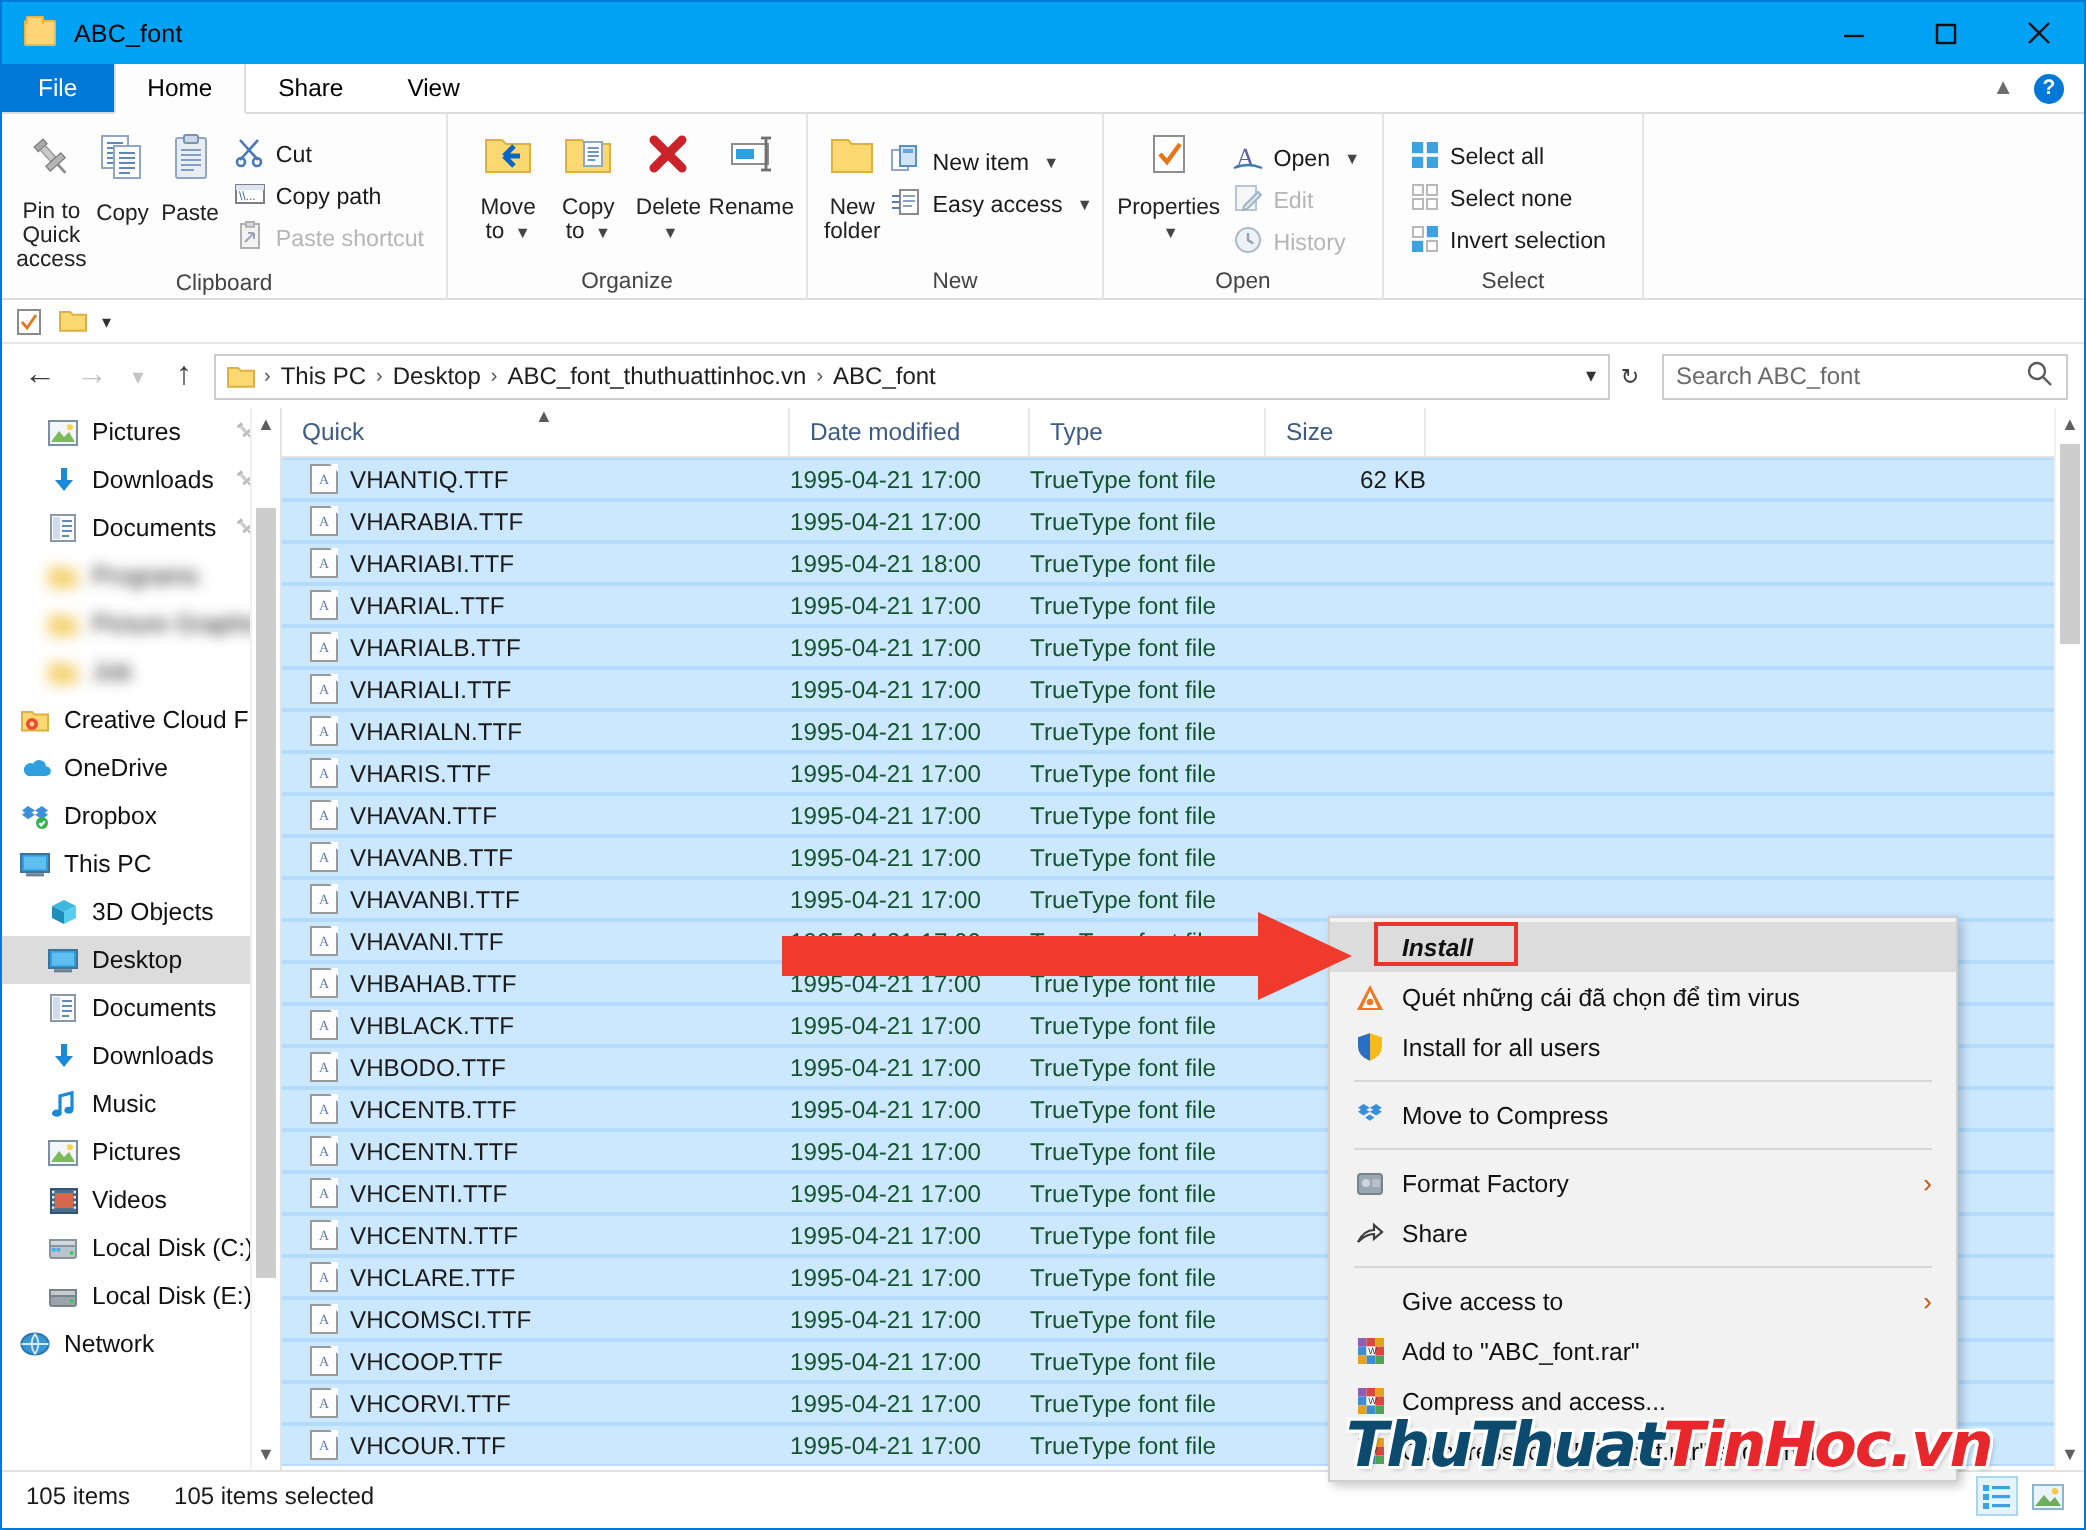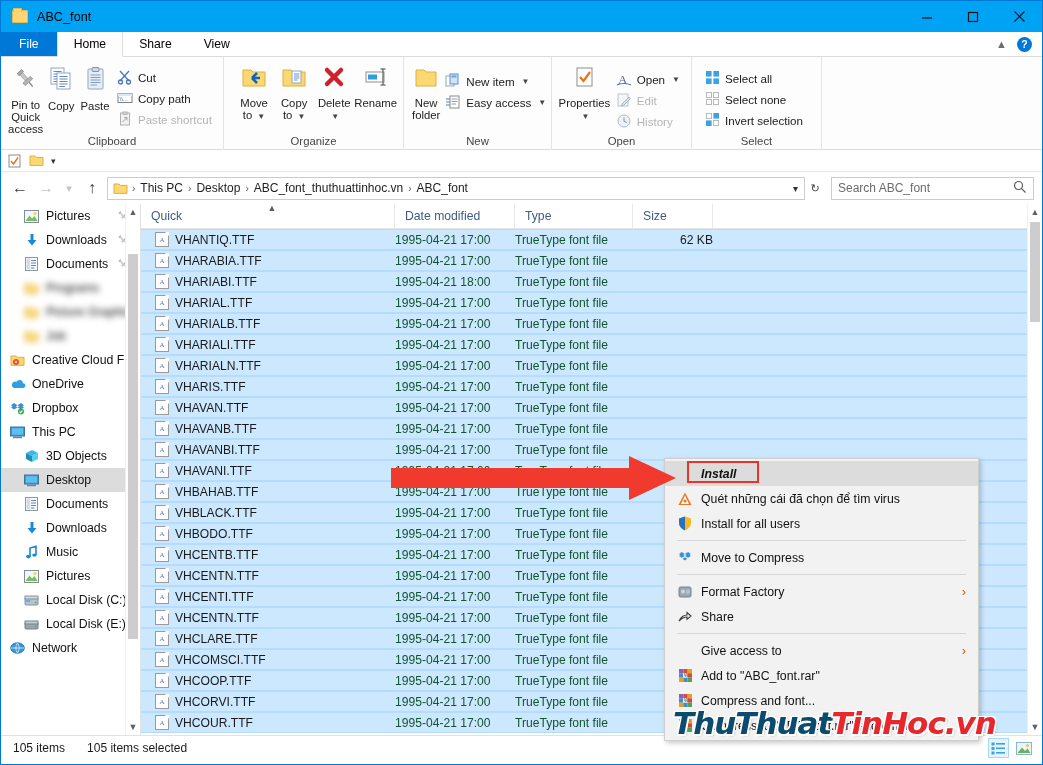--- a/index.html
+++ b/index.html
@@ -811,20 +811,39 @@
               <svg width="15" height="13">
                 <rect x="0.5" y="0.5" width="14" height="12" fill="#f2f6fa" stroke="#7d8e9e"></rect>
                 <path d="M1.5 11 L5.5 5.5 L8 8.5 L10.5 6 L13.5 11 Z" fill="#7dba5e"></path>
                 <circle cx="11" cy="3.6" r="1.5" fill="#f5d44a"></circle>
               </svg>
             </span>
             <span class="np-lbl">Pictures</span>
           </div>
           <div class="np-item indent1">
             <span class="np-ico">
+              <svg width="14" height="13">
+                <rect x="0.5" y="0.5" width="13" height="12" fill="#4a6d8e" stroke="#33536e"></rect>
+                <rect x="2.5" y="2.5" width="9" height="7.5" fill="#d3694a"></rect>
+                <g fill="#eceff2">
+                  <rect x="1" y="1.4" width="1.2" height="1.2"></rect>
+                  <rect x="1" y="4" width="1.2" height="1.2"></rect>
+                  <rect x="1" y="6.6" width="1.2" height="1.2"></rect>
+                  <rect x="1" y="9.2" width="1.2" height="1.2"></rect>
+                  <rect x="11.8" y="1.4" width="1.2" height="1.2"></rect>
+                  <rect x="11.8" y="4" width="1.2" height="1.2"></rect>
+                  <rect x="11.8" y="6.6" width="1.2" height="1.2"></rect>
+                  <rect x="11.8" y="9.2" width="1.2" height="1.2"></rect>
+                </g>
+              </svg>
+            </span>
+            <span class="np-lbl">Videos</span>
+          </div>
+          <div class="np-item indent1">
+            <span class="np-ico">
               <svg width="15" height="12">
                 <path d="M1 4 h13 v6 a1 1 0 0 1 -1 1 H2 a1 1 0 0 1 -1 -1 z" fill="#b9c3cb" stroke="#8a949c"></path>
                 <rect x="1" y="2" width="13" height="3" fill="#cfd8df" stroke="#8a949c"></rect>
                 <rect x="2" y="6" width="1.8" height="1.8" fill="#3fb0e8"></rect>
                 <rect x="4.3" y="6" width="1.8" height="1.8" fill="#3fb0e8"></rect>
                 <circle cx="11.8" cy="8.5" r="1" fill="#44c25c"></circle>
               </svg>
             </span>
             <span class="np-lbl">Local Disk (C:)</span>
           </div>
@@ -1193,21 +1212,21 @@
                 <rect x="8.7" y="0" width="4.3" height="4.3" fill="#e8a020"></rect>
                 <rect x="0" y="4.3" width="4.3" height="4.4" fill="#3f8fd0"></rect>
                 <rect x="4.3" y="4.3" width="4.4" height="4.4" fill="#fff"></rect>
                 <rect x="8.7" y="4.3" width="4.3" height="4.4" fill="#d9473e"></rect>
                 <rect x="0" y="8.7" width="4.3" height="4.3" fill="#e8a020"></rect>
                 <rect x="4.3" y="8.7" width="4.4" height="4.3" fill="#3f8fd0"></rect>
                 <rect x="8.7" y="8.7" width="4.3" height="4.3" fill="#4fa356"></rect>
                 <text x="5.1" y="8.1" font-size="4.6" fill="#333" font-family="Liberation Sans">W</text>
               </svg>
             </span>
-            <span class="ctx-lbl">Compress and font...</span>
+            <span class="ctx-lbl">Compress and access...</span>
           </div>
           <div class="ctx-item">
             <span class="ctx-ico">
               <svg width="13" height="13">
                 <rect x="0" y="0" width="13" height="13" fill="#fff"></rect>
                 <rect x="0" y="0" width="4.3" height="4.3" fill="#8e5fb5"></rect>
                 <rect x="4.3" y="0" width="4.4" height="4.3" fill="#d9473e"></rect>
                 <rect x="8.7" y="0" width="4.3" height="4.3" fill="#e8a020"></rect>
                 <rect x="0" y="4.3" width="4.3" height="4.4" fill="#3f8fd0"></rect>
                 <rect x="4.3" y="4.3" width="4.4" height="4.4" fill="#fff"></rect>

